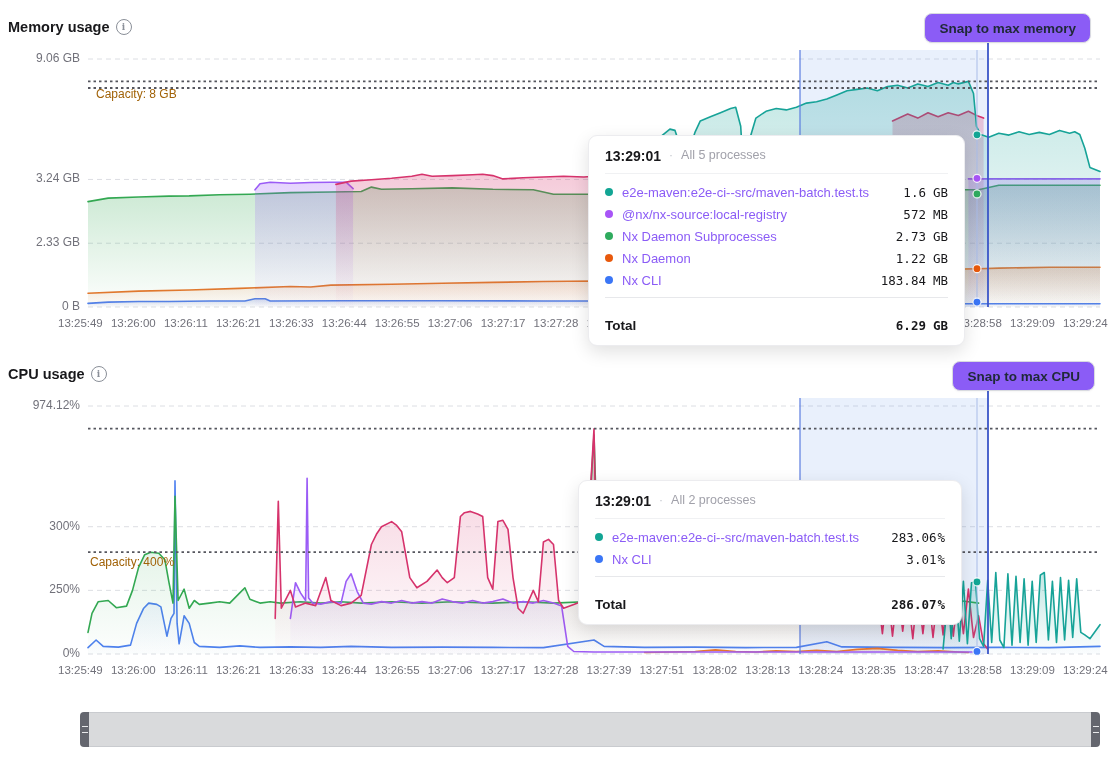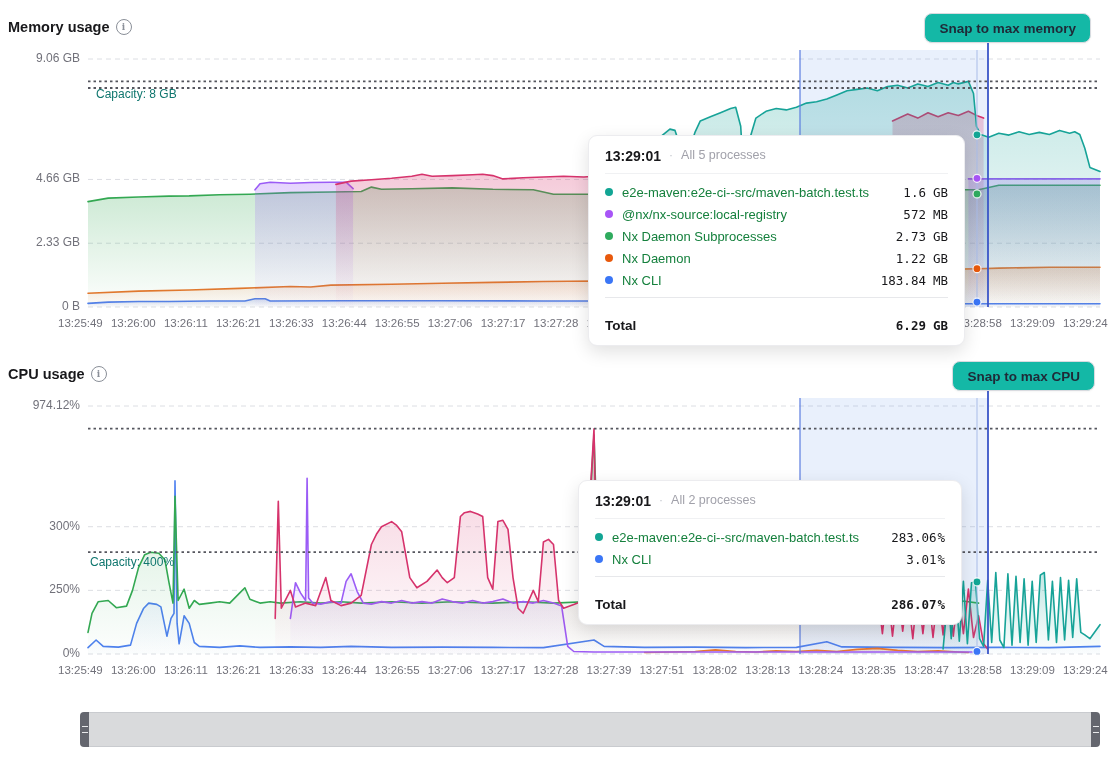--- a/index.html
+++ b/index.html
@@ -8,48 +8,48 @@
   #charts-canvas{position:absolute;left:0;top:0;z-index:1;}
 
   .section-title{position:absolute;z-index:3;display:flex;gap:6px;
     font-size:14.5px;font-weight:700;color:#18181b;}
   .title-mem{left:8px;top:19px;}
   .title-cpu{left:8px;top:366px;}
   .info-icon{width:14px;height:14px;border:1.3px solid #8a8f98;border-radius:50%;
     display:inline-flex;align-items:center;justify-content:center;font-size:9px;font-weight:600;
     color:#8a8f98;font-family:"DejaVu Serif",serif;}
 
-  .snap-btn{position:absolute;z-index:3;height:30px;padding:0 14px;background:#14b8a6;
+  .snap-btn{position:absolute;z-index:3;height:30px;padding:0 14px;background:#8b5cf6;
     border:1px solid #d9dbe0;border-radius:8px;font-size:13.5px;font-weight:600;color:#1f2937;
     font-family:"Liberation Sans",sans-serif;box-shadow:0 1px 2px rgba(0,0,0,.04);cursor:pointer;}
   .btn-mem{top:13px;right:27px;}
   .btn-cpu{top:361px;right:23px;text-align:right;}
 
   .ylabels{position:absolute;left:0;top:0;z-index:2;}
   .ylabel{position:absolute;left:0;width:80px;text-align:right;font-size:12px;color:#71717a;}
-  .annotation{position:absolute;z-index:2;font-size:12px;color:#0f766e;white-space:nowrap;}
+  .annotation{position:absolute;z-index:2;font-size:12px;color:#a16207;white-space:nowrap;}
 
   .xticks{position:absolute;left:58px;width:1050px;display:flex;justify-content:space-between;
     z-index:2;}
   .xticks span{font-size:11.5px;color:#71717a;}
   .xticks-mem{top:317px;}
   .xticks-cpu{top:664px;}
 
   .tooltip{position:absolute;z-index:5;background:#fff;border:1px solid #ececef;border-radius:9px;
     box-shadow:0 6px 18px rgba(0,0,0,.12);padding:10px 16px 12px 16px;box-sizing:border-box;}
   .tt-mem{left:588px;top:135px;width:377px;}
   .tt-cpu{left:578px;top:480px;width:384px;}
   .tt-head{display:flex;align-items:flex-start;gap:8px;padding:2px 0 9px 0;border-bottom:1px solid #f0f1f3;}
   .tt-time{font-size:14px;font-weight:700;color:#18181b;}
   .tt-sep{color:#c4c7cd;font-size:12px;}
   .tt-sub{font-size:12.5px;color:#a1a1aa;}
   .tt-rows{padding:7px 0 4px 0;}
   .tt-row{display:flex;align-items:center;height:22px;}
   .tt-dot{width:8px;height:8px;border-radius:50%;flex:0 0 8px;margin-right:9px;}
-  .tt-name{font-size:13px;color:#15803d;flex:1 1 auto;white-space:nowrap;overflow:hidden;}
+  .tt-name{font-size:13px;color:#8b5cf6;flex:1 1 auto;white-space:nowrap;overflow:hidden;}
   .tt-val{font-family:"DejaVu Sans Mono",monospace;font-size:12.5px;color:#18181b;text-align:right;}
   .tt-unit{font-family:"DejaVu Sans Mono",monospace;font-size:12.5px;color:#18181b;margin-left:7px;}
   .tt-unit.pct{margin-left:1px;}
   .tt-total{display:flex;align-items:center;border-top:1px solid #e7e8eb;padding-top:20px;margin-top:2px;}
   .tt-total .tt-name{font-weight:700;color:#18181b;font-size:13.5px;}
   .tt-total .tt-val,.tt-total .tt-unit{font-weight:700;}
 
   .scrubber{position:absolute;left:80px;top:712px;width:1020px;height:35px;z-index:3;
     display:flex;align-items:stretch;}
   .scrub-track{flex:1 1 auto;background:#d9dadc;border-top:1px solid #c9cbcf;border-bottom:1px solid #c9cbcf;cursor:grab;}
@@ -178,21 +178,21 @@
   <button class="snap-btn btn-mem">Snap to max memory</button>
 
   <div class="section-title title-cpu">
     <span>CPU usage</span>
     <span class="info-icon">i</span>
   </div>
   <button class="snap-btn btn-cpu">Snap to max CPU</button>
 
   <div class="ylabels" id="axis-layer">
       <div class="ylabel" style="top: 51px;">9.06 GB</div>
-      <div class="ylabel" style="top: 171.442px;">4.66 GB</div>
+      <div class="ylabel" style="top: 171.442px;">3.24 GB</div>
       <div class="ylabel" style="top: 235.221px;">2.33 GB</div>
       <div class="ylabel" style="top: 299px;">0 B</div>
       <div class="annotation" style="left: 96px; top: 87px;">Capacity: 8 GB</div>
       <div class="ylabel" style="top: 398px;">974.12%</div>
       <div class="ylabel" style="top: 518.706px;">300%</div>
       <div class="ylabel" style="top: 582.353px;">250%</div>
       <div class="ylabel" style="top: 646px;">0%</div>
       <div class="annotation" style="left: 90px; top: 555px;">Capacity: 400%</div>
     </div>
 

